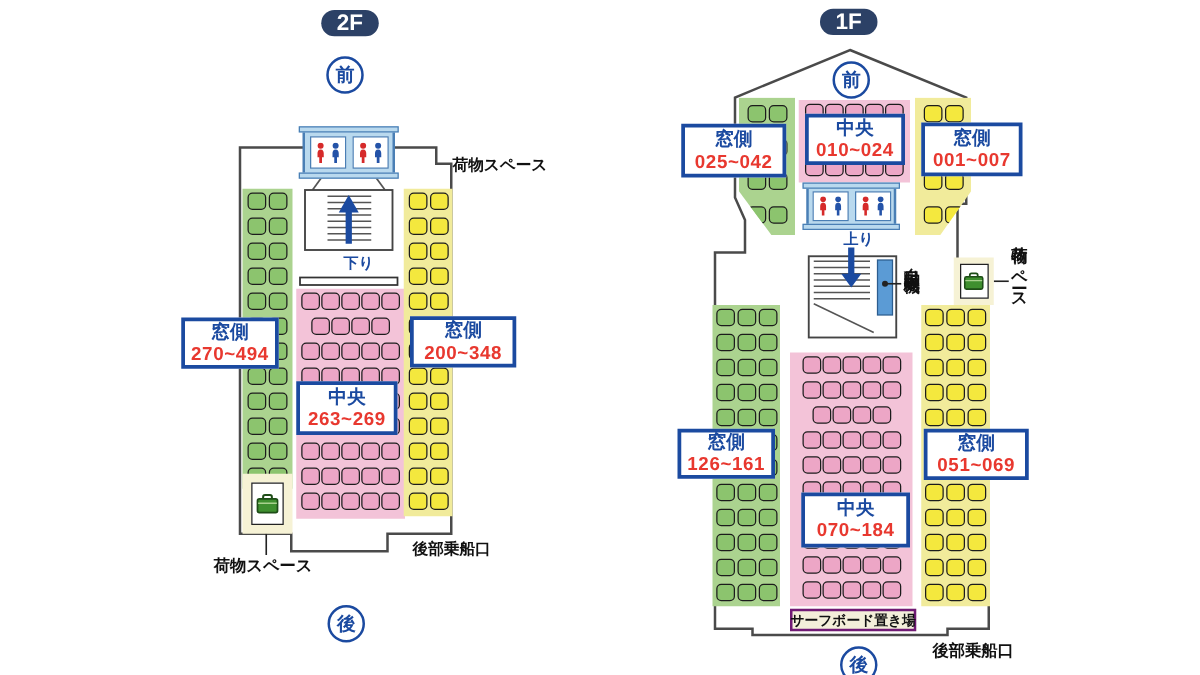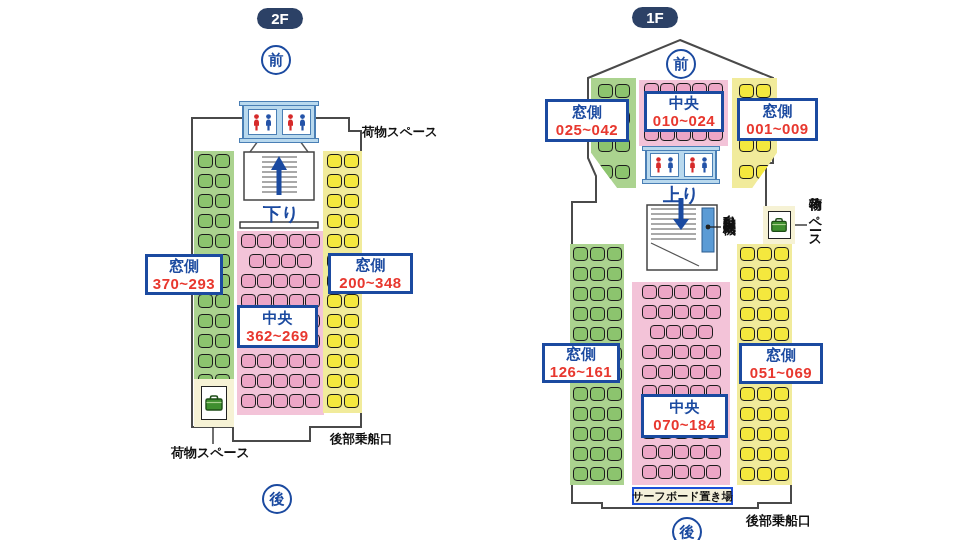--- a/index.html
+++ b/index.html
@@ -8,21 +8,21 @@
     --yellow-bg:#f1eb9b; --yellow-seat:#f4e83e;
     --pink-bg:#f3c3d8; --pink-seat:#eda6c6;
     --cream:#f6f2d5; --toilet-frame:#b9d9ee; --toilet-border:#4a7fb5;
     --hull:#4a4a4a; --vending:#5b9bd5;
   }
   html,body{margin:0;padding:0;}
   body{width:960px;height:540px;background:#ffffff;position:relative;overflow:hidden;
        font-family:"Liberation Sans","DejaVu Sans",sans-serif;}
   #bg{position:absolute;left:0;top:0;z-index:1;}
   .badge{position:absolute;z-index:7;background:var(--navy);color:#fff;font-weight:bold;
-         font-size:15px;width:46px;height:21px;border-radius:11px;display:flex;
+         font-size:18px;width:46px;height:21px;border-radius:11px;display:flex;
          align-items:center;justify-content:center;}
   .dirc{position:absolute;z-index:7;width:30px;height:30px;border:2.5px solid var(--blue);
         border-radius:50%;background:#fff;color:var(--blue);font-weight:bold;font-size:15px;
         display:flex;align-items:center;justify-content:center;box-sizing:border-box;}
   .section{position:absolute;z-index:2;box-sizing:border-box;}
   .sec-green{background:var(--green-bg);}
   .sec-yellow{background:var(--yellow-bg);}
   .sec-pink{background:var(--pink-bg);}
   .srow{display:flex;justify-content:center;gap:2px;}
   .tight .srow{gap:1px;}
@@ -33,37 +33,37 @@
   .sec-pink .seat{background:var(--pink-seat);}
   .p20{padding-top:3px;} .p20 .srow{margin-bottom:6px;}
   .p27{padding-top:6px;} .p27 .srow{margin-bottom:13px;}
   .p22{padding-top:3px;} .p22 .srow{margin-bottom:8px;}
   .lbl{position:absolute;z-index:6;background:#fff;border:3px solid var(--blue);
        display:flex;flex-direction:column;align-items:center;justify-content:center;
        line-height:1.2;box-sizing:border-box;}
   .lbl .t{color:var(--blue);font-weight:bold;font-size:15px;}
   .lbl .r{color:var(--red);font-weight:bold;font-size:15px;letter-spacing:0.5px;}
   .gate{position:absolute;z-index:6;color:#111;font-weight:bold;font-size:12.5px;white-space:nowrap;}
-  .bluetxt{position:absolute;z-index:6;color:var(--blue);font-weight:bold;font-size:18px;
+  .bluetxt{position:absolute;z-index:6;color:var(--blue);font-weight:bold;font-size:12px;
            white-space:nowrap;text-align:right;}
   .vtext{position:absolute;z-index:6;writing-mode:vertical-rl;color:#111;font-weight:bold;
          font-size:13px;letter-spacing:2px;white-space:nowrap;}
   .toilet{position:absolute;z-index:5;background:var(--toilet-frame);
           border:2px solid var(--toilet-border);border-radius:2px;display:flex;gap:5px;
           align-items:center;justify-content:center;box-sizing:border-box;}
   .toilet::before,.toilet::after{content:'';position:absolute;left:-5px;right:-5px;height:5px;
           background:var(--toilet-frame);border:1.5px solid var(--toilet-border);box-sizing:border-box;}
   .toilet::before{top:-4px;} .toilet::after{bottom:-4px;}
   .tpanel{background:#fff;border:1.5px solid var(--toilet-border);width:29px;height:26px;
           display:flex;align-items:center;justify-content:center;gap:3px;box-sizing:border-box;}
   .lug{position:absolute;z-index:5;background:var(--cream);display:flex;align-items:center;
        justify-content:center;}
   .lugin{background:#fff;border:1.6px solid #222;display:flex;align-items:center;
          justify-content:center;box-sizing:border-box;}
-  .surf{position:absolute;z-index:6;background:#f3efda;border:2px solid #1d4ed8;color:#111;
+  .surf{position:absolute;z-index:6;background:#f3efda;border:2px solid #701a75;color:#111;
         font-size:11px;font-weight:bold;display:flex;align-items:center;justify-content:center;
         box-sizing:border-box;white-space:nowrap;}
 </style>
 </head>
 <body>
 
 <svg id="bg" width="960" height="540" viewBox="0 0 960 540">
 
   <path d="M192,118 H349 V131 H361 V427 H310 V441 H233 V427 H192 Z" fill="#ffffff" stroke="#4a4a4a" stroke-width="2"></path>
 
@@ -315,47 +315,47 @@
           <path d="M4.5,5.6 C2.6,5.6 2,7 2,8.8 L2,11.8 H3.4 L3.4,16.4 H5.6 L5.6,11.8 H7 L7,8.8 C7,7 6.4,5.6 4.5,5.6 Z" fill="#2453a8"></path>
         </svg>
     </div>
   </div>
 
   <div class="gate" style="left:362px;top:124px">荷物スペース</div>
   <div class="bluetxt" style="left:263px;top:202px;width:36px">下り</div>
 
   <div class="lbl" style="left:145px;top:254px;width:78px;height:41px">
     <span class="t">窓側</span>
-    <span class="r">370~293</span>
+    <span class="r">270~494</span>
   </div>
   <div class="lbl" style="left:328px;top:253px;width:85px;height:41px">
     <span class="t">窓側</span>
     <span class="r">200~348</span>
   </div>
   <div class="lbl" style="left:237px;top:305px;width:81px;height:43px">
     <span class="t">中央</span>
-    <span class="r">362~269</span>
+    <span class="r">263~269</span>
   </div>
 
   <div class="lug" style="left:194px;top:379px;width:40px;height:48px">
     <div class="lugin" style="width:26px;height:34px">
       <svg width="20" height="20" viewBox="0 0 20 20">
         <rect x="6.5" y="3" width="7" height="5" rx="1.5" fill="none" stroke="#1e4d17" stroke-width="1.6"></rect>
         <rect x="2" y="6" width="16" height="11" rx="1.5" fill="#3f8f2f" stroke="#1e4d17" stroke-width="1.4"></rect>
         <line x1="2.5" y1="9.5" x2="17.5" y2="9.5" stroke="#a9d18e" stroke-width="1.2"></line>
       </svg>
     </div>
   </div>
   <div class="gate" style="left:171px;top:444px;font-size:13px">荷物スペース</div>
   <div class="gate" style="left:330px;top:431px">後部乗船口</div>
   <div class="dirc" style="left:262px;top:484px">後</div>
 </div>
 
 <div>
-  <div class="badge" style="left:632px;top:7px">1F</div>
+  <div class="badge" style="left:656px;top:7px">1F</div>
   <div class="dirc" style="left:666px;top:49px">前</div>
 
   <div class="section sec-green p27" style="left:591px;top:78px;width:45px;height:110px;clip-path:polygon(0 0,100% 0,100% 100%,58% 100%,0 68%)">
       <div class="srow">
         <div class="seat"></div>
         <div class="seat"></div>
       </div>
       <div class="srow">
         <div class="seat"></div>
         <div class="seat"></div>
@@ -414,21 +414,21 @@
   <div class="lbl" style="left:545px;top:99px;width:84px;height:43px">
     <span class="t">窓側</span>
     <span class="r">025~042</span>
   </div>
   <div class="lbl" style="left:644px;top:91px;width:80px;height:41px">
     <span class="t">中央</span>
     <span class="r">010~024</span>
   </div>
   <div class="lbl" style="left:737px;top:98px;width:81px;height:43px">
     <span class="t">窓側</span>
-    <span class="r">001~009</span>
+    <span class="r">001~007</span>
   </div>
 
   <div class="toilet" style="left:645px;top:148px;width:72px;height:34px">
     <div class="tpanel" style="height:24px">
       <svg width="9" height="16" viewBox="0 0 9 17">
           <circle cx="4.5" cy="2.6" r="2.4" fill="#d62a2a"></circle>
           <path d="M4.5,5.6 C2.6,5.6 2,7 2,8.8 L2,11.8 H3.4 L3.4,16.4 H5.6 L5.6,11.8 H7 L7,8.8 C7,7 6.4,5.6 4.5,5.6 Z" fill="#d62a2a"></path>
         </svg>
       <svg width="9" height="16" viewBox="0 0 9 17">
           <circle cx="4.5" cy="2.6" r="2.4" fill="#2453a8"></circle>

